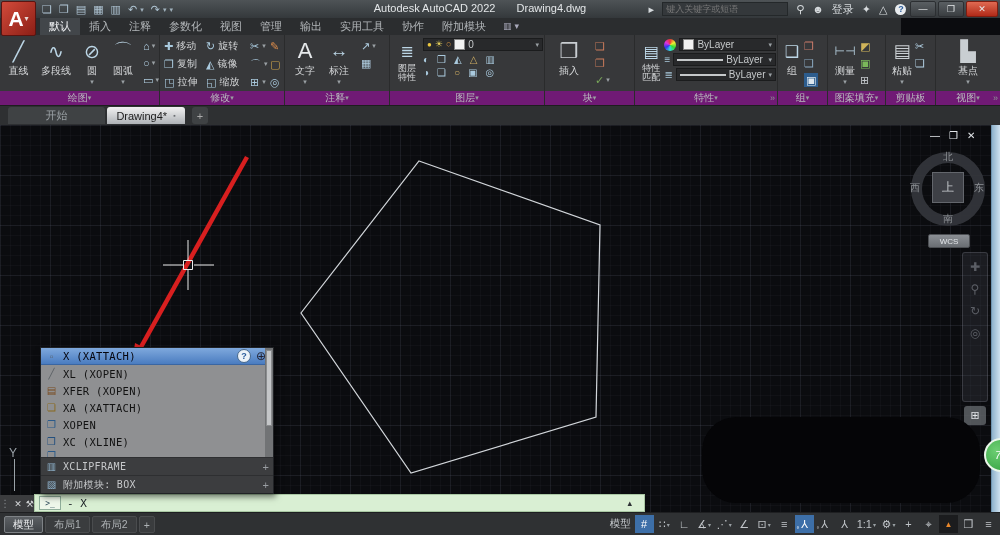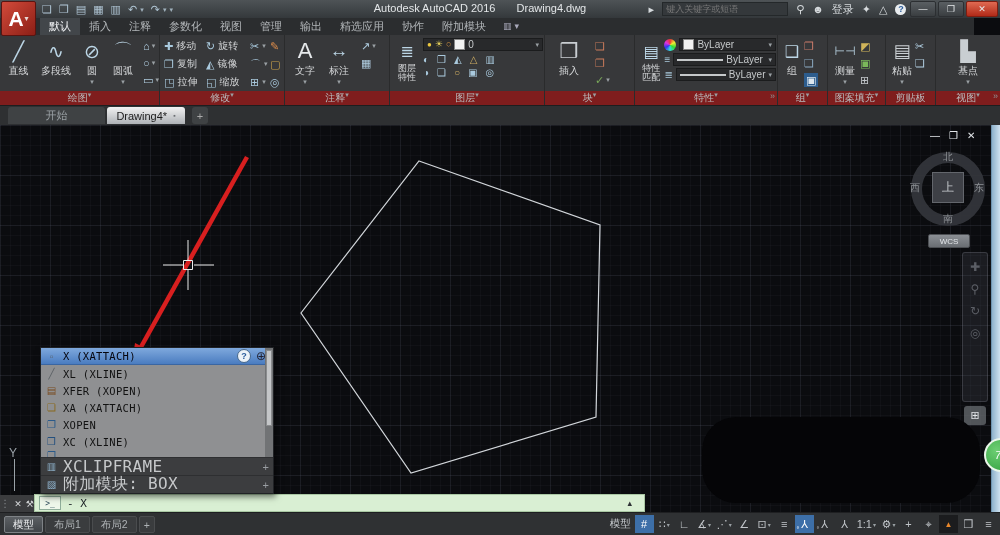--- a/index.html
+++ b/index.html
@@ -24,32 +24,32 @@
   .searchbox{width:118px;height:12px;background:#34383b;border:1px solid #24282a;color:#c8ccce;
     font-size:9px;padding:0 3px;font-family:"Liberation Sans",sans-serif;}
   .helpcircle{width:11px;height:11px;border-radius:50%;background:#e8ecef;color:#2a5c9c;
     font-size:9px;font-weight:bold;display:flex;align-items:center;justify-content:center;}
   .winctl{position:absolute;right:2px;top:1px;display:flex;gap:2px;}
   .winbtn{width:24px;height:14px;display:flex;align-items:center;justify-content:center;
     background:linear-gradient(#5a5f63,#3a3e41);border:1px solid #2c2f32;border-radius:2px;font-size:9px;color:#e6e9eb;}
   .winbtn.close{width:30px;background:linear-gradient(#e06a52,#b02a18);border-color:#7e1d10;}
 
   
-  .tabrow{position:absolute;left:0;top:18px;width:974px;height:17px;background:#2b2d2f;z-index:55;
+  .tabrow{position:absolute;left:0;top:18px;width:901px;height:17px;background:#2b2d2f;z-index:55;
     display:flex;align-items:stretch;padding-left:40px;box-sizing:border-box;}
   .rtab{padding:0 9px;display:flex;align-items:center;font-size:11px;color:#b2b6b9;}
   .rtab.active{background:#42464a;color:#f0f2f4;}
   .tabrow .extra{display:flex;align-items:center;gap:3px;color:#aab;margin-left:8px;font-size:9px;}
 
   
   .ribbon{position:absolute;left:0;top:35px;width:1000px;height:70px;background:#37383a;
     border-bottom:1px solid #1d1e1f;z-index:50;}
   .panel{position:absolute;top:0;height:70px;border-right:1px solid #2a2b2c;box-sizing:border-box;}
-  .plabel{position:absolute;left:0;bottom:0;width:100%;height:14px;display:flex;align-items:flex-start;
-    justify-content:center;color:#b9bcbe;font-size:10px;background:#7f1d1d;}
+  .plabel{position:absolute;left:0;bottom:0;width:100%;height:14px;display:flex;align-items:center;
+    justify-content:center;color:#b9bcbe;font-size:10px;background:#701a75;}
   .plabel .caret{font-size:7px;color:#9a9ea1;}
   .plabel .launch{position:absolute;right:2px;font-size:9px;color:#8f9396;}
   .pcontent{position:absolute;left:0;top:0;width:100%;height:56px;}
   .bigbtn{display:flex;flex-direction:column;align-items:center;justify-content:flex-start;
     padding-top:3px;box-sizing:border-box;height:56px;}
   .bigico{font-size:19px;color:#bcd6e6;height:26px;display:flex;align-items:center;}
   .blbl{font-size:10px;color:#d6d8da;white-space:nowrap;}
   .blbl2{font-size:9px;color:#d6d8da;line-height:1.05;text-align:center;}
   .bcaret{font-size:7px;color:#9aa0a4;}
   .minicol{display:flex;flex-direction:column;justify-content:flex-start;gap:3px;padding-top:4px;}
@@ -128,21 +128,21 @@
     color:#2a5c9c;font-size:9px;font-weight:bold;display:flex;align-items:center;justify-content:center;}
   .pglobe{width:13px;font-size:12px;color:#223;}
   .sliver{height:7px;background:#8f9092;overflow:hidden;display:flex;padding:0 4px;gap:5px;}
   .sliver .pic{font-size:10px;color:#2a5a8a;}
   .pscroll{position:absolute;right:0;top:0;width:8px;height:109px;background:#717375;}
   .pthumb{position:absolute;left:1px;top:2px;width:6px;height:76px;background:#c4c6c8;border:1px solid #8a8c8e;box-sizing:border-box;}
   .sysrow{height:17px;display:flex;align-items:center;gap:5px;padding:0 4px;background:#3c3d3f;
     color:#c6c8ca;border-top:1px solid #2e2f31;}
   .sysrow .pic{color:#8fb2cc;}
   .sysrow .plus{margin-left:auto;color:#9a9ea2;font-size:11px;}
-  .sysrow .ptxt{font-size:16px;}
+  .sysrow .ptxt{font-size:10px;}
 
   
   .cmdgrip{position:absolute;left:0;top:495px;width:34px;height:17px;background:#3b3c3e;z-index:30;
     display:flex;align-items:center;justify-content:center;gap:4px;color:#d4d6d8;font-size:9px;}
   .cmdgrip .grip{color:#84888c;font-size:10px;}
   .cmdbar{position:absolute;left:34px;top:494px;width:611px;height:18px;z-index:30;
     background:#d9efd3;border:1px solid #a9c7a3;box-sizing:border-box;display:flex;align-items:center;gap:6px;padding:0 4px;}
   .cmdicon{width:20px;height:12px;background:#eef7ea;border:1px solid #8fae9a;color:#33505e;
     font-size:8px;font-family:"DejaVu Sans Mono",monospace;display:flex;align-items:center;justify-content:center;}
   .cmdtext{font-family:"DejaVu Sans Mono","Liberation Mono",monospace;font-size:11px;color:#20262a;}
@@ -180,21 +180,21 @@
       <span class="ic">▤</span>
       <span class="ic">▦</span>
       <span class="ic">▥</span>
       <span class="ic">↶</span>
       <span class="ic caret">▾</span>
       <span class="ic">↷</span>
       <span class="ic caret">▾</span>
       <span class="ic caret">▾</span>
     </div>
     <div class="tb-title">
-      <span>Autodesk AutoCAD 2016</span>
+      <span>Autodesk AutoCAD 2022</span>
       <span>Drawing4.dwg</span>
     </div>
     <div class="tb-right">
       <span class="ic">▸</span>
       <input class="searchbox" placeholder="键入关键字或短语" style="">
       <span class="ic">⚲</span>
       <span class="ic">☻</span>
       <span>登录</span>
       <span class="ic">✦</span>
       <span class="ic">△</span>
@@ -213,21 +213,21 @@
   </div>
 
   <div class="tabrow">
     <div class="rtab active">默认</div>
     <div class="rtab">插入</div>
     <div class="rtab">注释</div>
     <div class="rtab">参数化</div>
     <div class="rtab">视图</div>
     <div class="rtab">管理</div>
     <div class="rtab">输出</div>
-    <div class="rtab">精选应用</div>
+    <div class="rtab">实用工具</div>
     <div class="rtab">协作</div>
     <div class="rtab">附加模块</div>
     <div class="extra">
       <span class="ic">▥</span>
       <span class="ic caret">▾</span>
     </div>
   </div>
 
   <div class="ribbon">
 
@@ -602,21 +602,21 @@
 
   <div class="popup">
     <div class="prow sel">
       <span class="pic c1">▫</span>
       <span class="ptxt">X (XATTACH)</span>
       <span class="phelp">?</span>
       <span class="pglobe">⊕</span>
     </div>
     <div class="prow">
       <span class="pic c1">╱</span>
-      <span class="ptxt">XL (XLINE)</span>
+      <span class="ptxt">XL (XOPEN)</span>
     </div>
     <div class="prow">
       <span class="pic c2">▤</span>
       <span class="ptxt">XFER (XOPEN)</span>
     </div>
     <div class="prow">
       <span class="pic c3">❏</span>
       <span class="ptxt">XA (XATTACH)</span>
     </div>
     <div class="prow">

